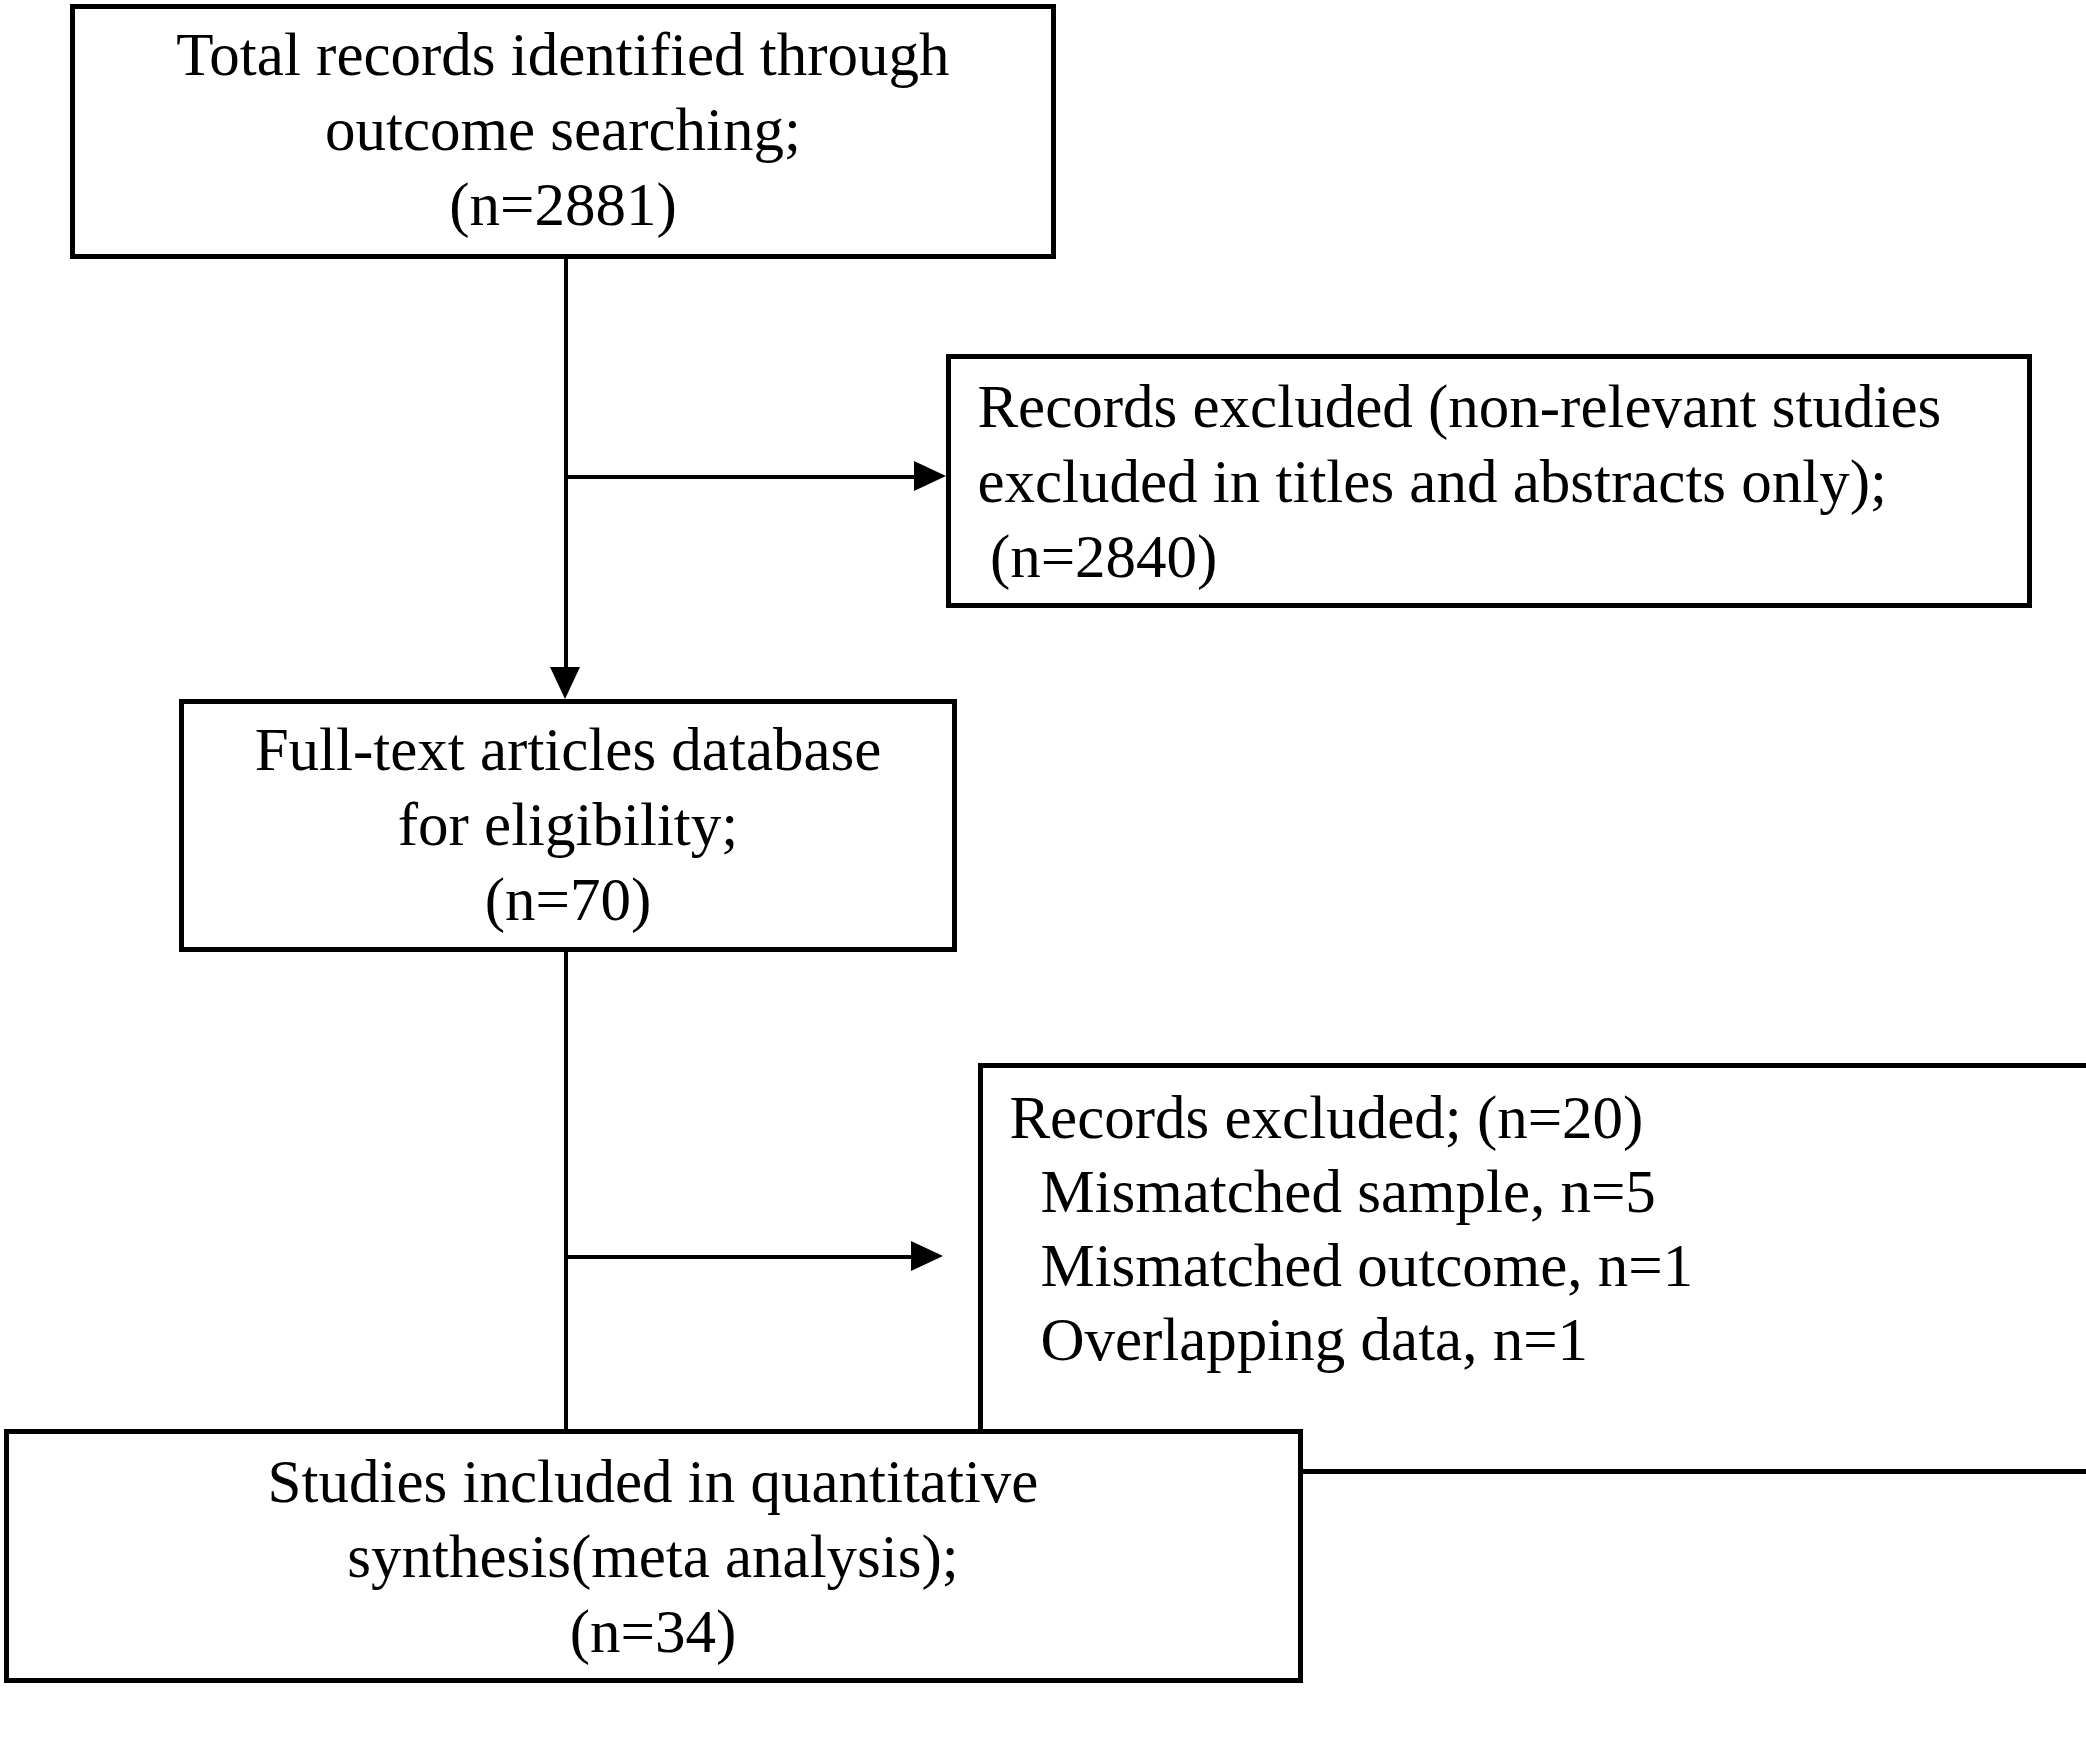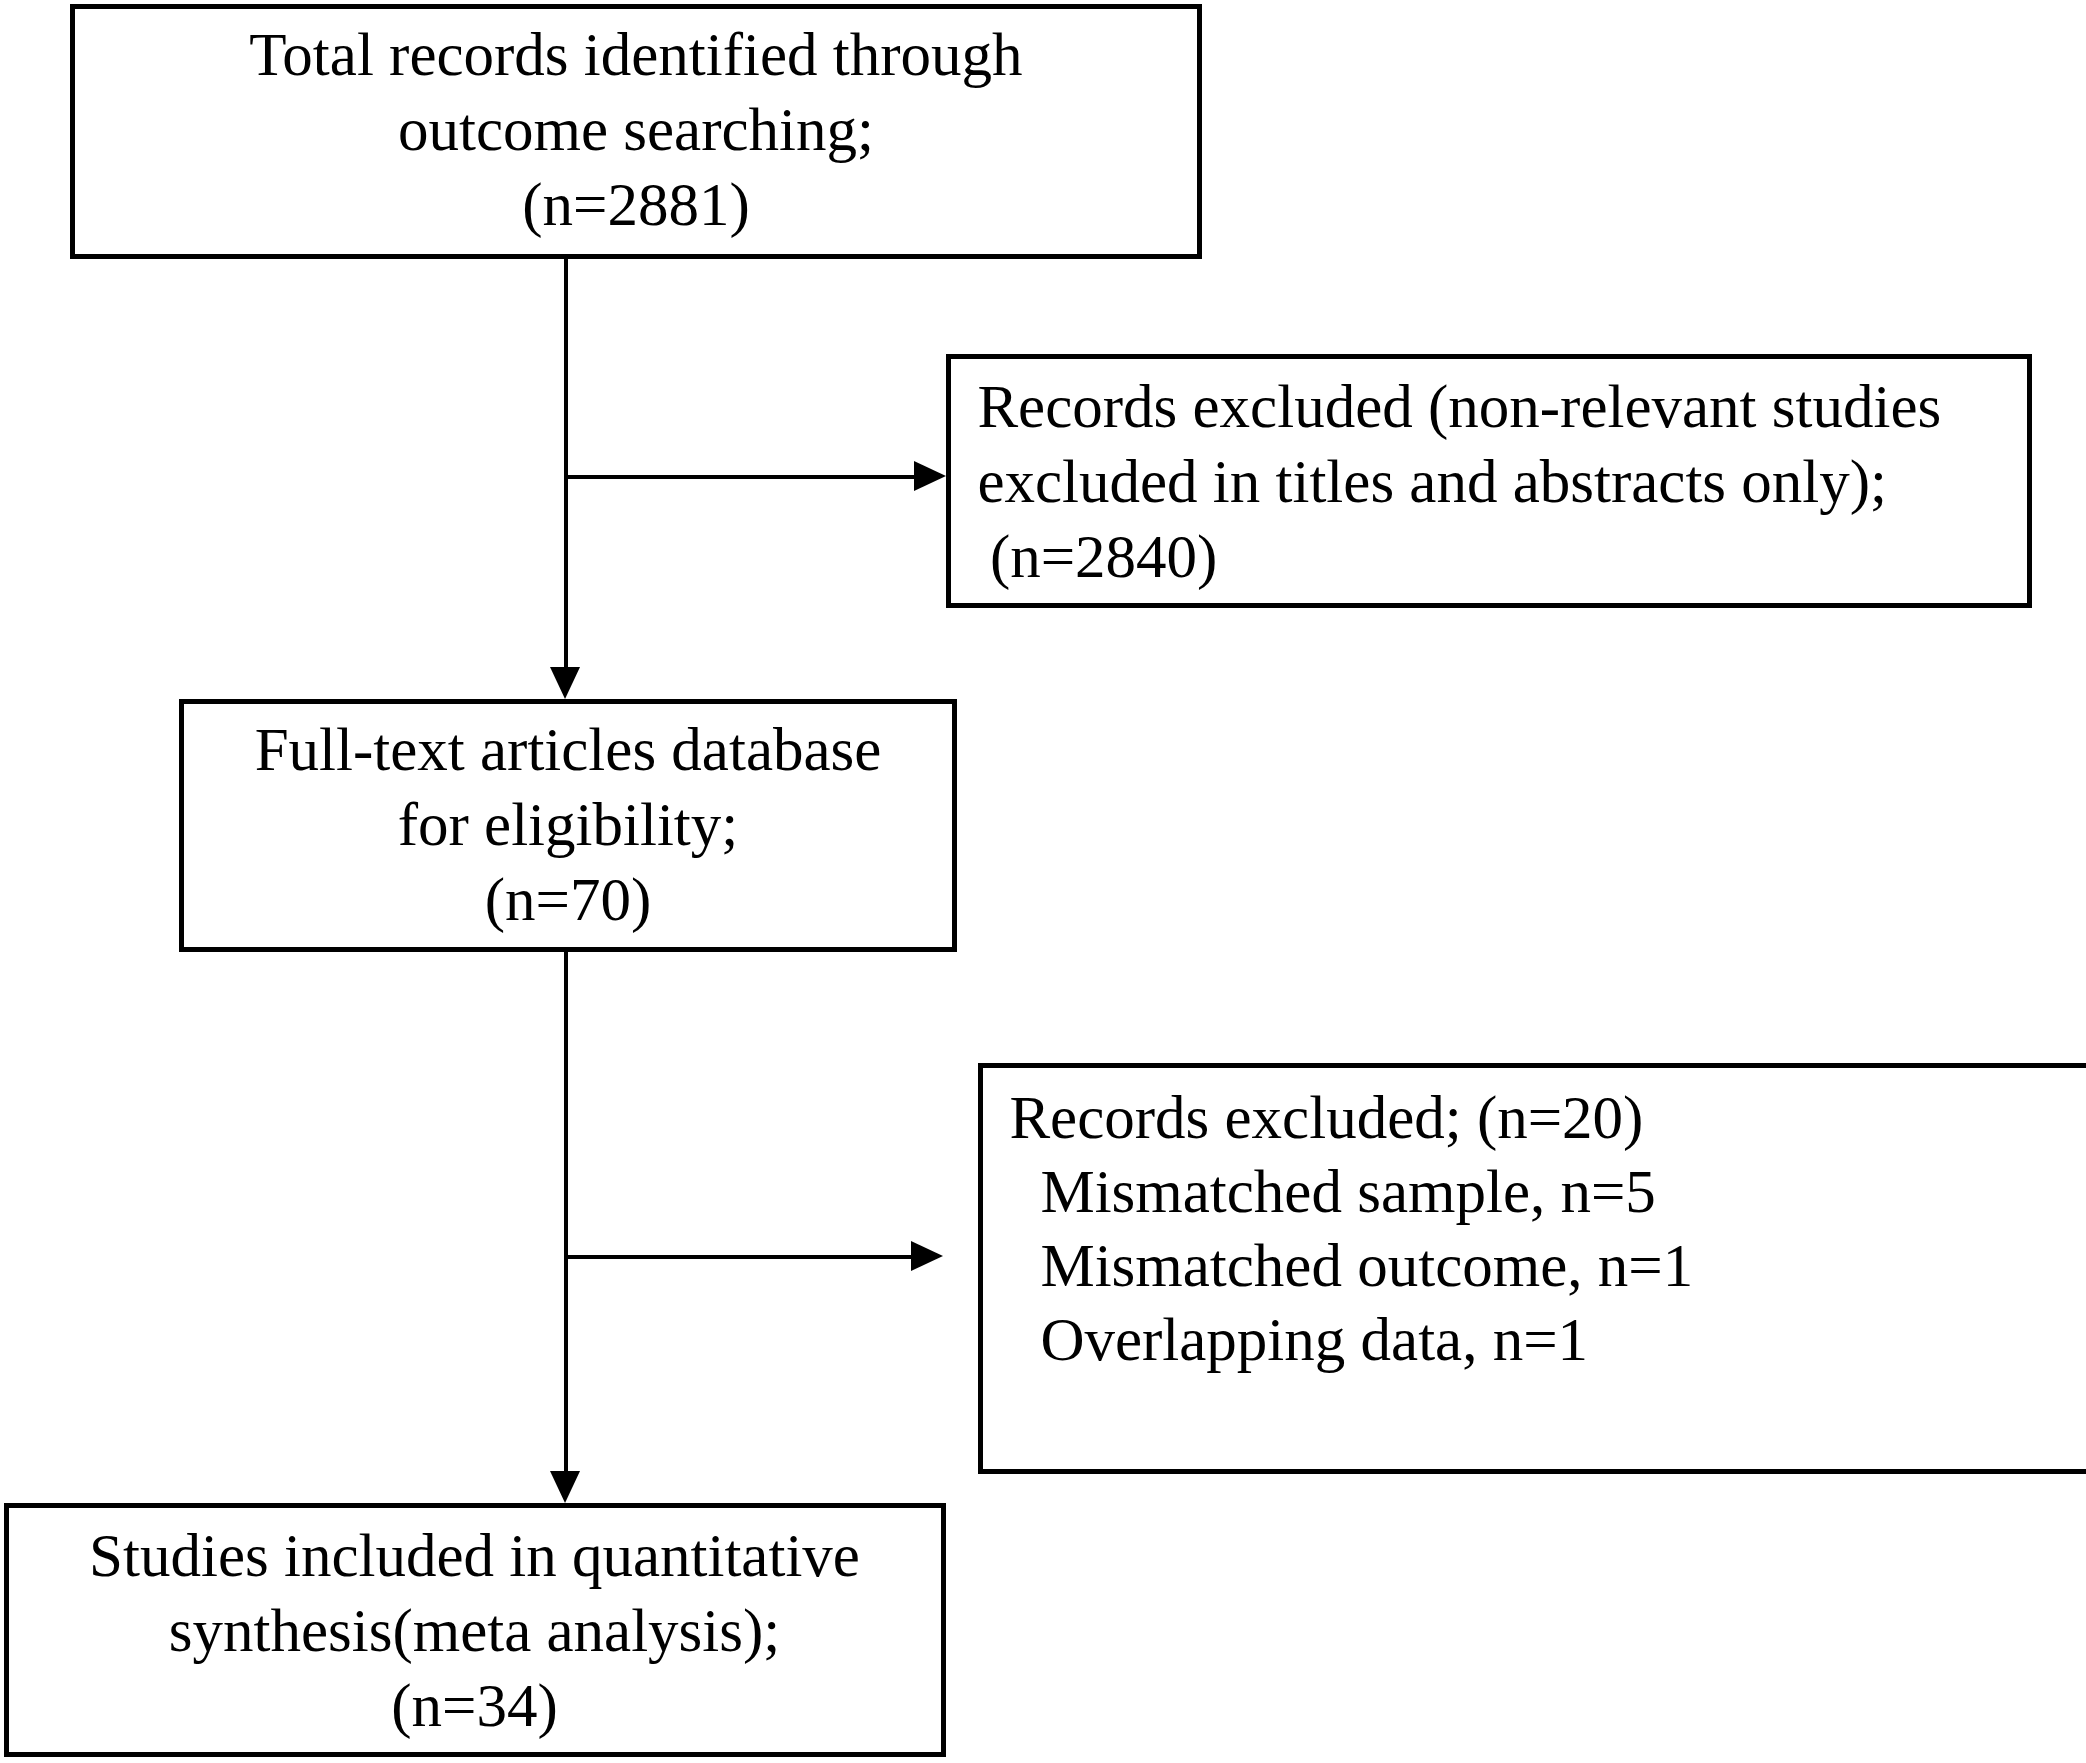--- a/index.html
+++ b/index.html
@@ -44,25 +44,25 @@
     border-top: 32px solid #000000;
   }
   .arrow-right {
     position: absolute;
     width: 0; height: 0;
     border-top: 15.3px solid transparent;
     border-bottom: 15.3px solid transparent;
     border-left: 32px solid #000000;
   }
   
-  #box-identified { left: 70px;  top: 3.5px;    width: 1132px; height: 255px; }
+  #box-identified { left: 70px;  top: 3.5px;    width: 986px; height: 255px; }
   #box-excl1      { left: 946px; top: 354px;  width: 1086px; height: 254px; }
   #box-fulltext   { left: 179px;  top: 699px; width: 778px; height: 253px; }
   #box-excl2      { left: 978px; top: 1063px; width: 1139px; height: 411px; }
-  #box-included   { left: 3.5px;    top: 1503px; width: 942px; height: 254px; }
+  #box-included   { left: 3.5px;    top: 1429px; width: 1299px; height: 254px; }
 
   #vline1 { left: 564px; top: 259px;  width: 4.2px; height: 412px; }
   #arrow-into-fulltext { left: 550px; top: 667px; }
   #hline1 { left: 566px; top: 475px;  width: 351px; height: 4.2px; }
   #arrow-into-excl1 { left: 914px; top: 461px; }
 
   #vline2 { left: 564px; top: 952px; width: 4.2px; height: 522px; }
   #arrow-into-included { left: 550px; top: 1471px; }
   #hline2 { left: 566px; top: 1255px; width: 351px; height: 4.2px; }
   #arrow-into-excl2 { left: 911px; top: 1241px; }

